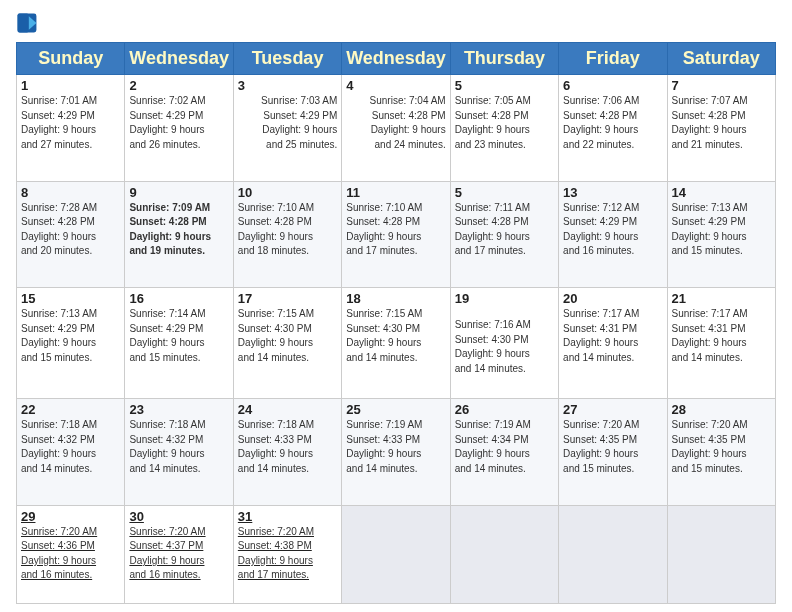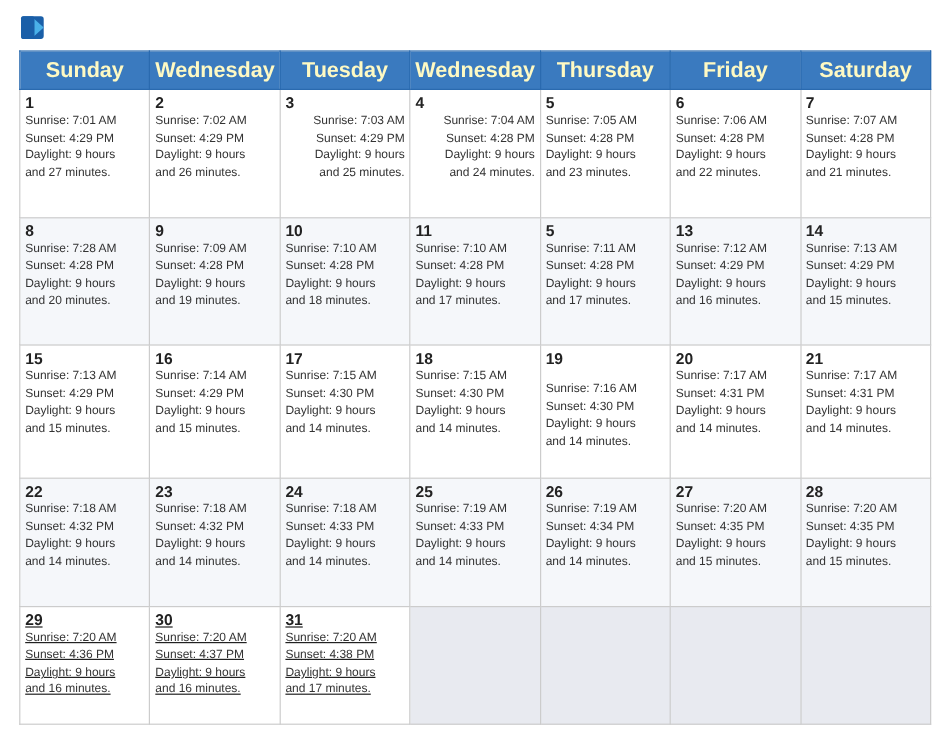--- a/index.html
+++ b/index.html
@@ -192,21 +192,21 @@
         <tr>
           <td>
             <span class="day-num">8</span>
             <div class="day-info" style="white-space: pre-line;">Sunrise: 7:28 AM
 Sunset: 4:28 PM
 Daylight: 9 hours
 and 20 minutes.</div>
           </td>
           <td>
             <span class="day-num">9</span>
-            <div class="day-info" style="white-space: pre-line;">Sunrise: 7:09 AM
+            <div class="day-info" style="white-space: pre-line; font-weight: bold;">Sunrise: 7:09 AM
 Sunset: 4:28 PM
 Daylight: 9 hours
 and 19 minutes.</div>
           </td>
           <td>
             <span class="day-num">10</span>
             <div class="day-info" style="white-space: pre-line;">Sunrise: 7:10 AM
 Sunset: 4:28 PM
 Daylight: 9 hours
 and 18 minutes.</div>

